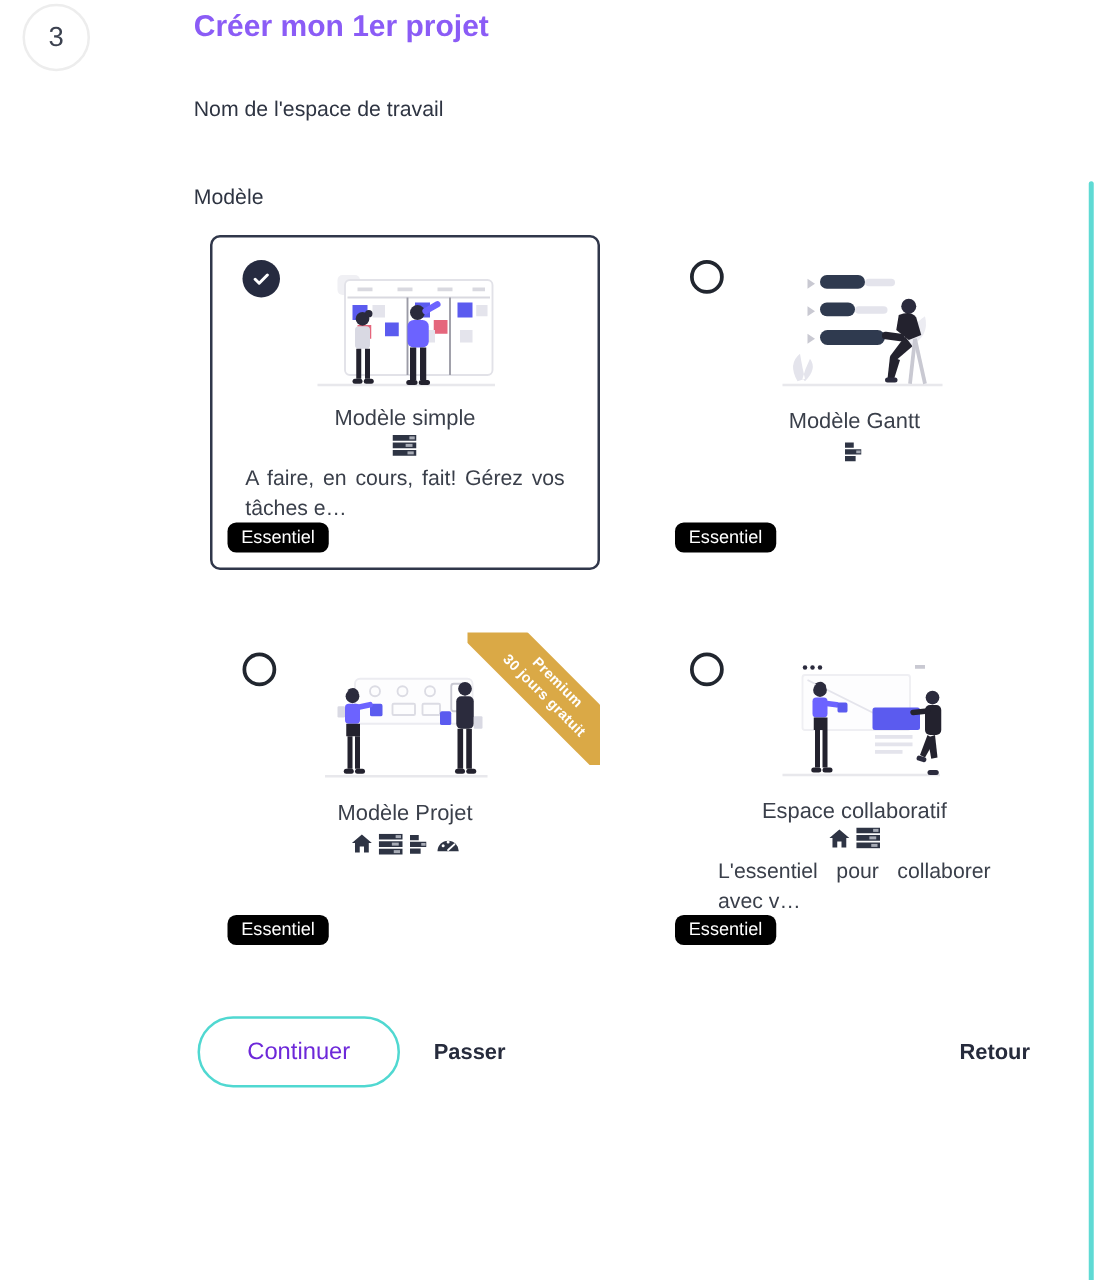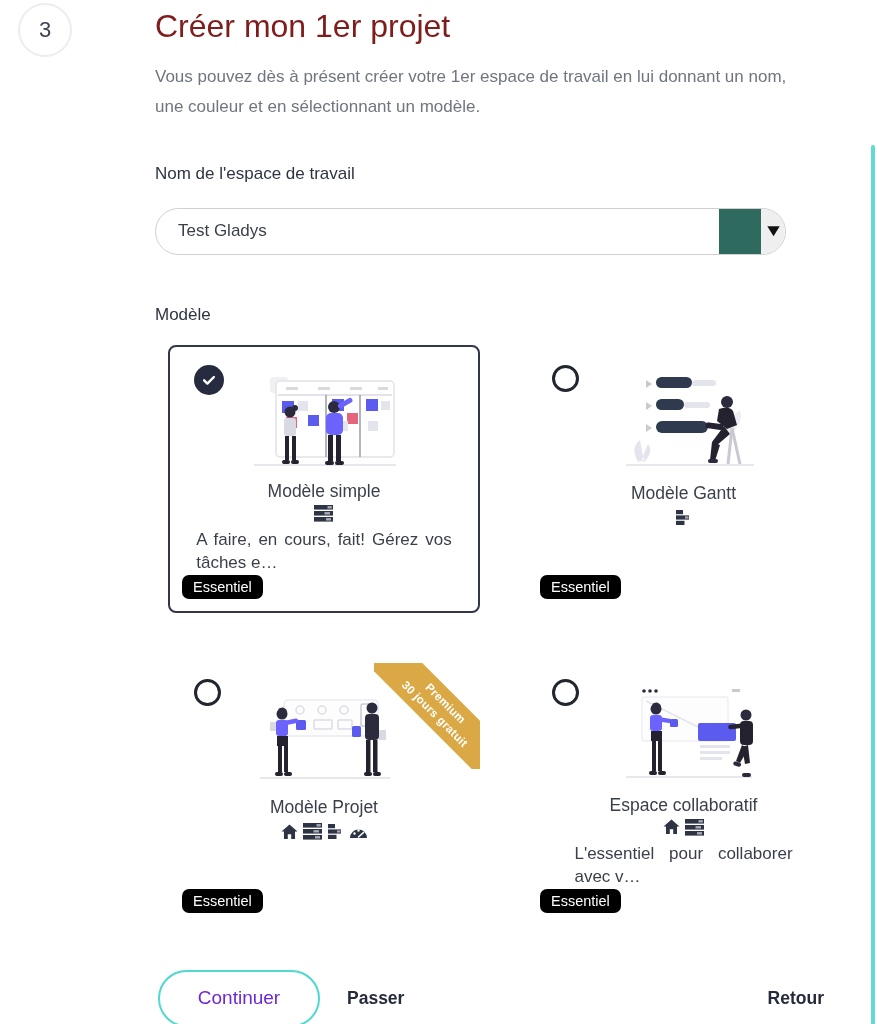--- a/index.html
+++ b/index.html
@@ -8,21 +8,21 @@
     font-family:"Liberation Sans", sans-serif;color:#3a3f4a;
   }
   
   .step-circle{
     position:absolute;left:18px;top:3px;width:54px;height:54px;border-radius:50%;
     border:2px solid #ededed;box-sizing:border-box;display:flex;align-items:center;justify-content:center;
     font-size:22px;color:#3c4250;background:#fff;
   }
   
   .main{position:absolute;left:155px;top:8px;width:666px;}
-  .page-title{font-size:32px;font-weight:400;color:#7f1d1d;margin:0 0 17px 0;}
+  .page-title{font-size:24px;font-weight:700;color:#8b5cf6;margin:0 0 17px 0;}
   .page-desc{font-size:17px;color:#70757f;line-height:1.75;margin:0;max-width:650px;}
   .ws-label{display:block;font-size:17px;color:#2e3442;margin-top:42px;margin-bottom:24px;}
   
   .input-pill{
     position:relative;width:631px;height:47px;border:1.5px solid #d0d0d0;border-radius:26px;
     box-sizing:border-box;background:#fff;overflow:hidden;
   }
   .ws-input{
     position:absolute;left:0;top:0;width:540px;height:100%;border:none;outline:none;
     padding:0 0 0 22px;font-size:17px;color:#3a3f4a;font-family:"Liberation Sans",sans-serif;background:transparent;
@@ -84,33 +84,23 @@
 </style>
 </head>
 <body>
 
 <div class="step-circle">
   <span>3</span>
 </div>
 
 <div class="main">
   <h1 class="page-title">Créer mon 1er projet</h1>
-  <p class="page-desc">Vous pouvez dès à présent créer votre 1er espace de travail en lui donnant un nom, une couleur et en sélectionnant un modèle.</p>
 
   <label class="ws-label">Nom de l'espace de travail</label>
 
-  <div class="input-pill">
-    <input class="ws-input" type="text" value="Test Gladys" style="">
-    <div class="pill-right">
-      <div class="color-swatch" style="background:#2E6B5E;"></div>
-      <div class="caret-zone">
-        <span>▼</span>
-      </div>
-    </div>
-  </div>
 
   <span class="model-label">Modèle</span>
 
   <div class="cards-grid">
 
     <div class="card selected card--simple">
       <div class="selector">
         <div class="radio-checked">
           <svg width="18" height="18" viewBox="0 0 24 24">
             <path d="M5.5 12.5l4.3 4.3L18.5 8" stroke="#fff" stroke-width="3.2" fill="none" stroke-linecap="round" stroke-linejoin="round"></path>

